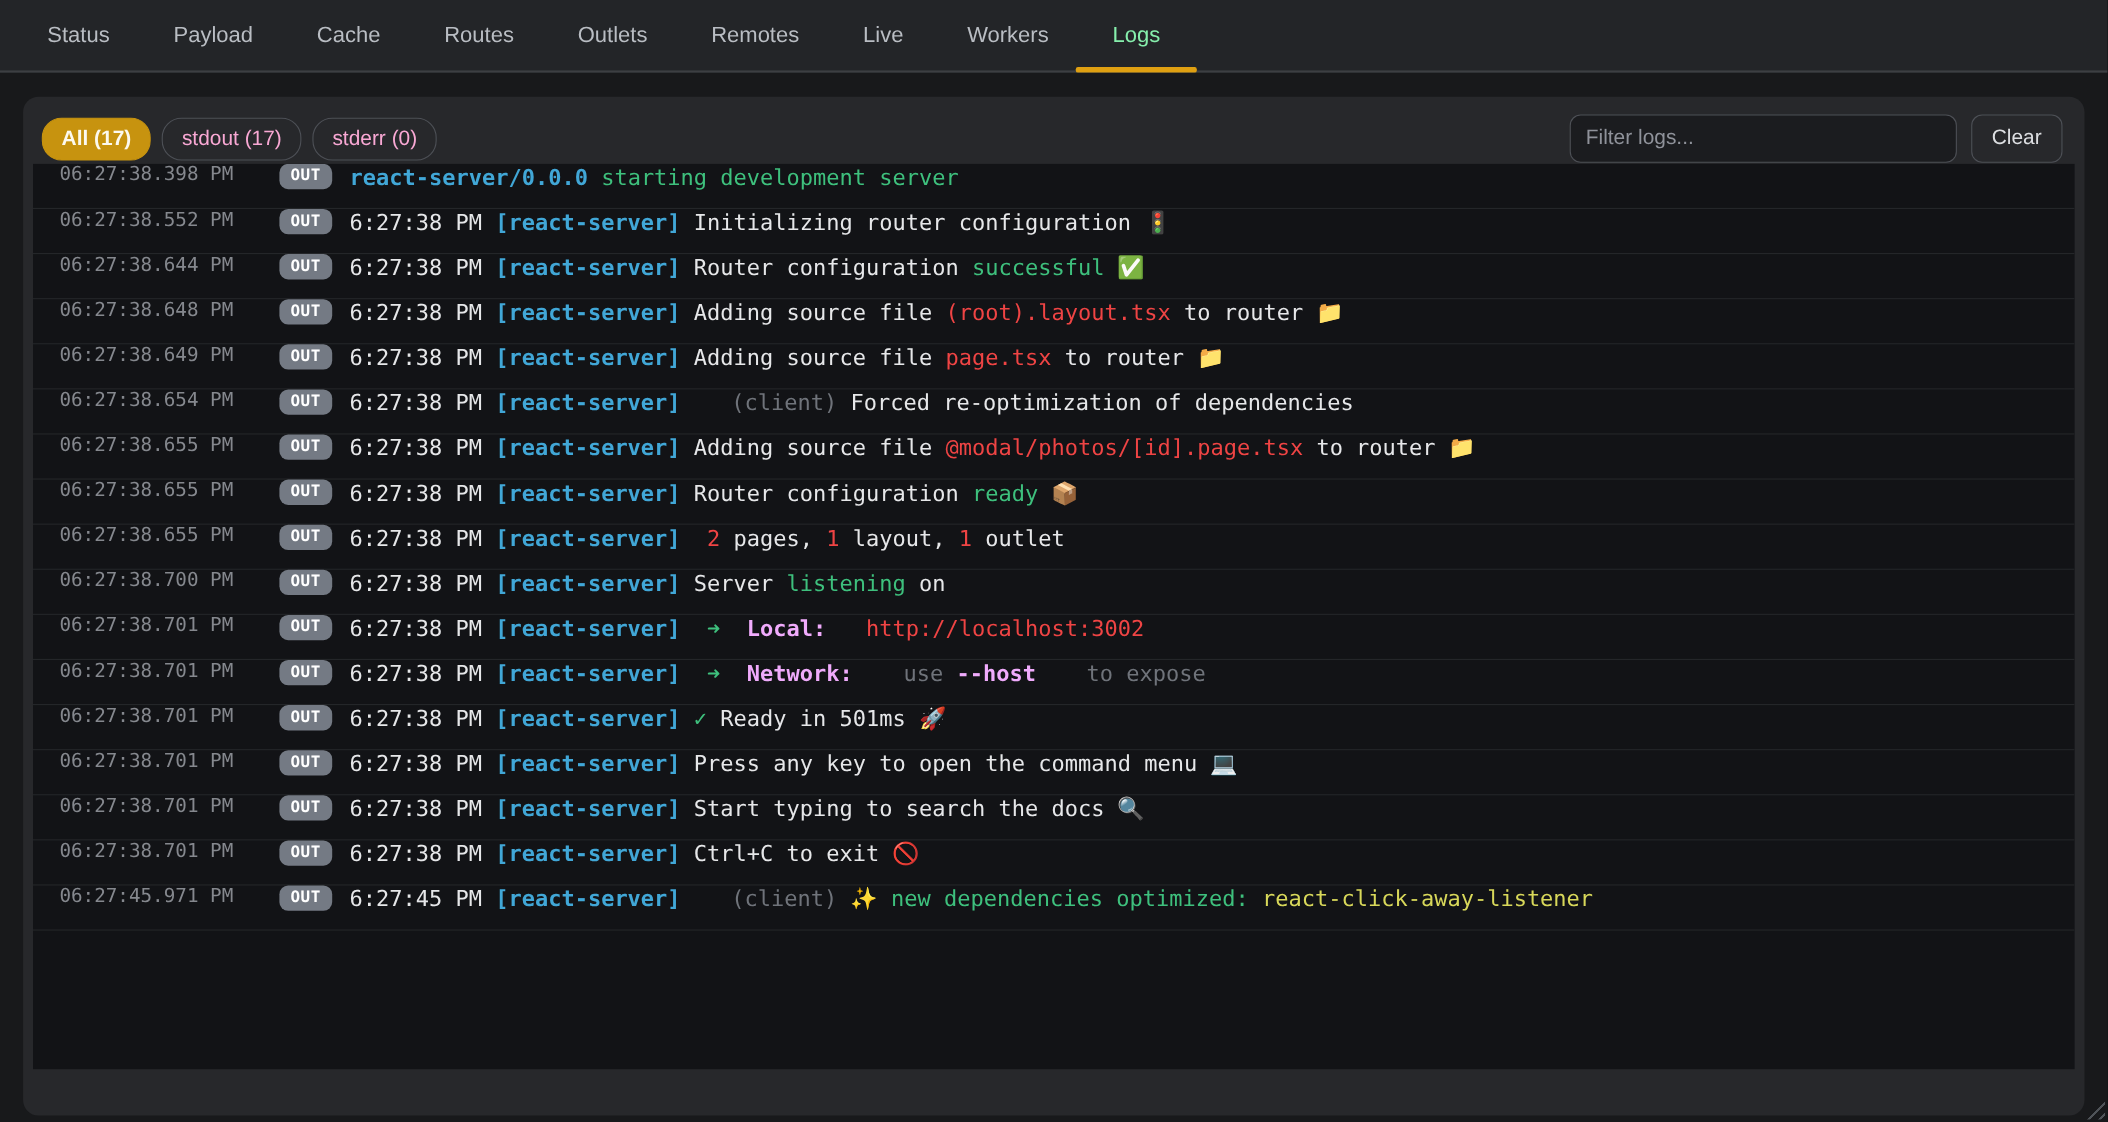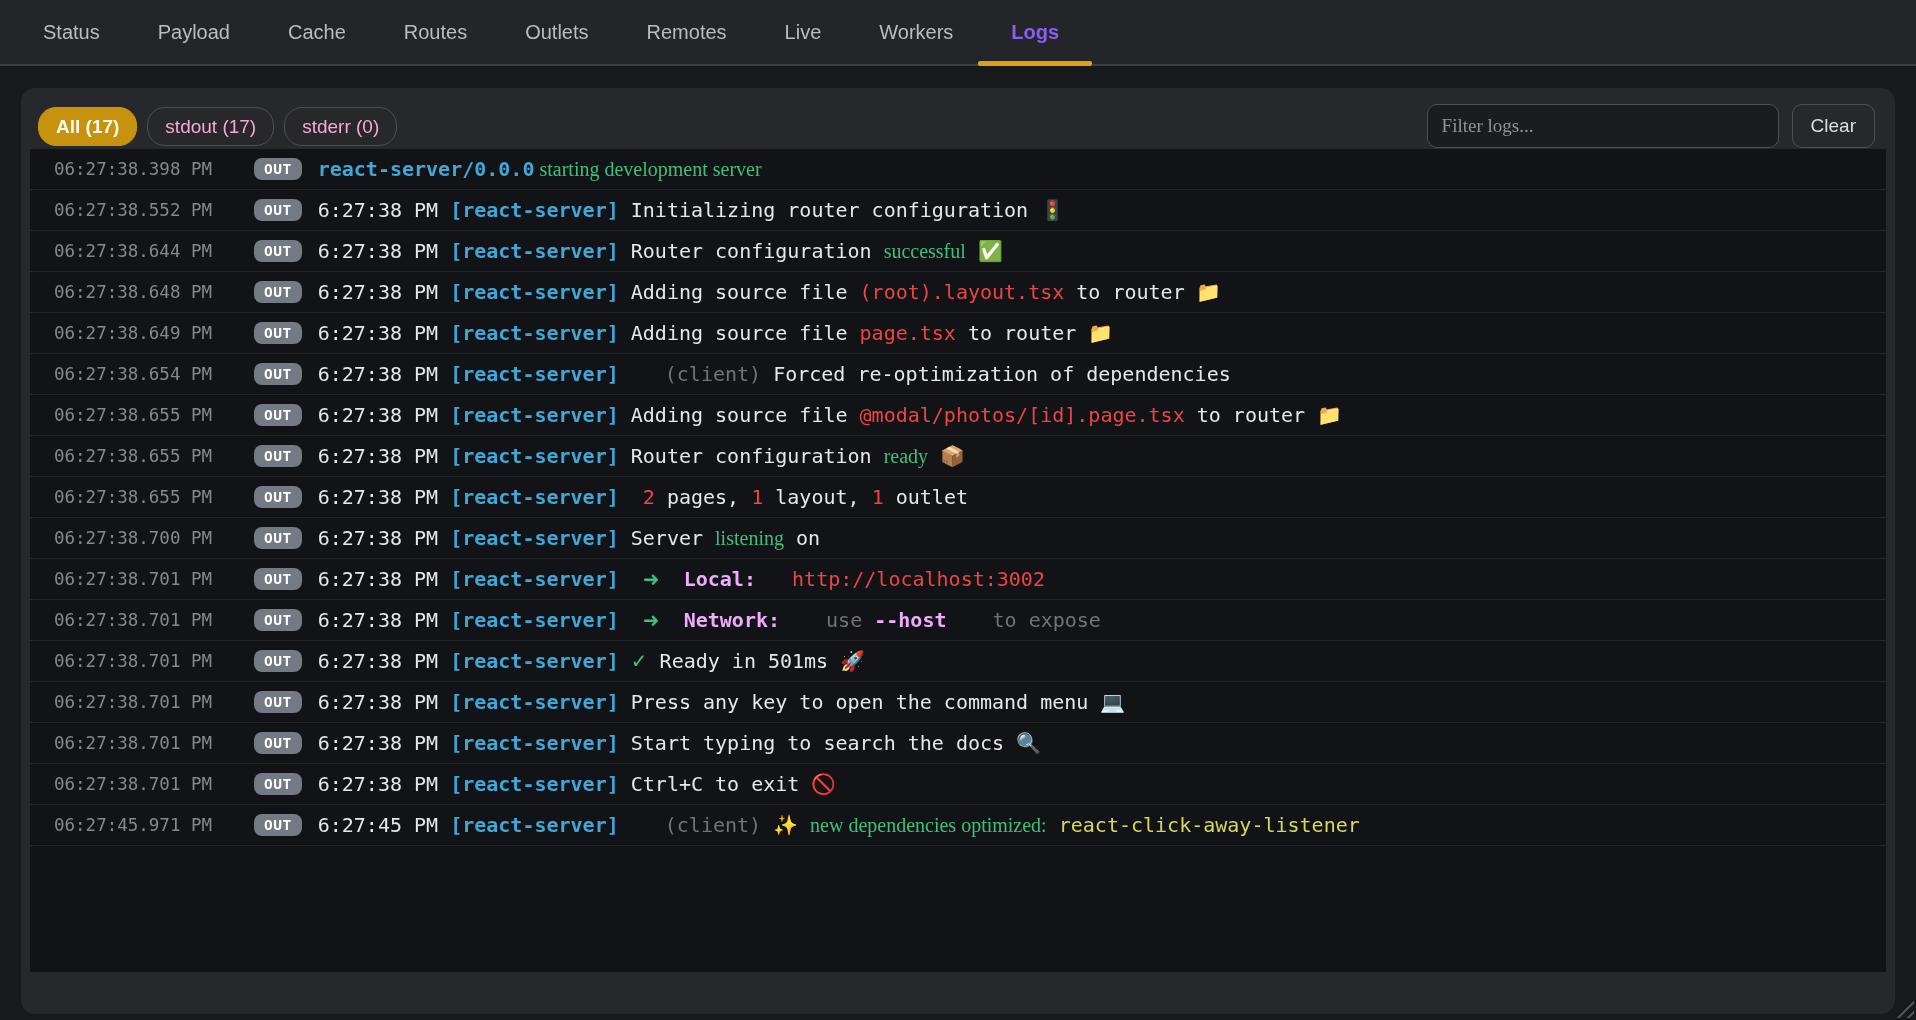--- a/index.html
+++ b/index.html
@@ -17,21 +17,21 @@
     display:flex;align-items:stretch;
     padding-left:43px;
   }
   .tab{
     display:flex;align-items:center;
     margin-right:58px;
     font-size:20px;color:#b9bdc3;
     position:relative;cursor:pointer;
     white-space:nowrap;
   }
-  .tab.active{color:#8b5cf6;font-weight:bold;}
+  .tab.active{color:#86efac;font-weight:normal;}
   .tab.active::after{
     content:"";position:absolute;left:-33px;right:-33px;bottom:-2px;
     height:5px;background:#dfa012;border-radius:2px;
   }
   
   .panel{
     position:absolute;left:21px;top:88px;
     width:1874px;height:926px;
     background:#27282b;border-radius:14px;
     overflow:hidden;
@@ -49,58 +49,58 @@
   }
   .chip.active{
     background:#c7930f;border-color:#c7930f;
     color:#fcf9ef;font-weight:600;
   }
   .toolbar-right{margin-left:auto;display:flex;gap:13px;align-items:center;}
   .filter-input{
     width:322px;height:42px;
     background:#1b1c1f;border:1px solid #4d5056;border-radius:10px;
     color:#e6e7e9;font-size:19px;padding:0 14px;
-    font-family:Liberation Serif, serif;outline:none;
+    font-family:Liberation Sans, sans-serif;outline:none;
   }
   .filter-input::placeholder{color:#8f929a;}
   .clear-btn{
     height:44px;padding:0 18px;border-radius:10px;
     border:1px solid #4d5056;background:transparent;
     color:#dcdee1;font-size:19px;cursor:pointer;
     font-family:"Liberation Sans",sans-serif;
   }
   
   .log-list{
     position:absolute;left:9px;right:9px;top:61px;bottom:42px;
     background:#121316;overflow:hidden;
   }
   .row{
     height:41px;box-sizing:border-box;
     border-bottom:1px solid #242629;
-    display:flex;align-items:center;
+    display:flex;align-items:flex-start;
     padding-left:24px;
     font-family:"DejaVu Sans Mono",monospace;
     white-space:pre;
   }
   .time{
     color:#85888e;font-size:17.5px;
     width:200px;flex:none;
   }
   .badge{
     flex:none;background:#747a84;color:#ffffff;
     font-size:14.5px;font-weight:bold;letter-spacing:.5px;
     padding:4px 10px;border-radius:8px;
     margin-right:16px;line-height:1;
   }
   .msg{font-size:20px;color:#e6e7e9;}
   .seg-plain{color:#e6e7e9;}
   .seg-dim{color:#6f737a;margin-left:34px;}
   .seg-cyan{color:#ef4444;margin-top:36px;}
   .seg-cyanb{color:#41a7d7;font-weight:bold;}
-  .seg-green{color:#3ec07d;font-family:Liberation Serif, serif;}
+  .seg-green{color:#3ec07d;}
   .seg-whiteb{color:#f0abfc;font-weight:bold;}
   .seg-yellow{color:#d8d85a;}
   
   .grip{
     position:absolute;right:2px;bottom:2px;width:22px;height:22px;
     background:repeating-linear-gradient(135deg,transparent 0 5px,#4f5358 5px 7px);
     clip-path:polygon(100% 0,100% 100%,0 100%);
     cursor:nwse-resize;
   }
 </style>

